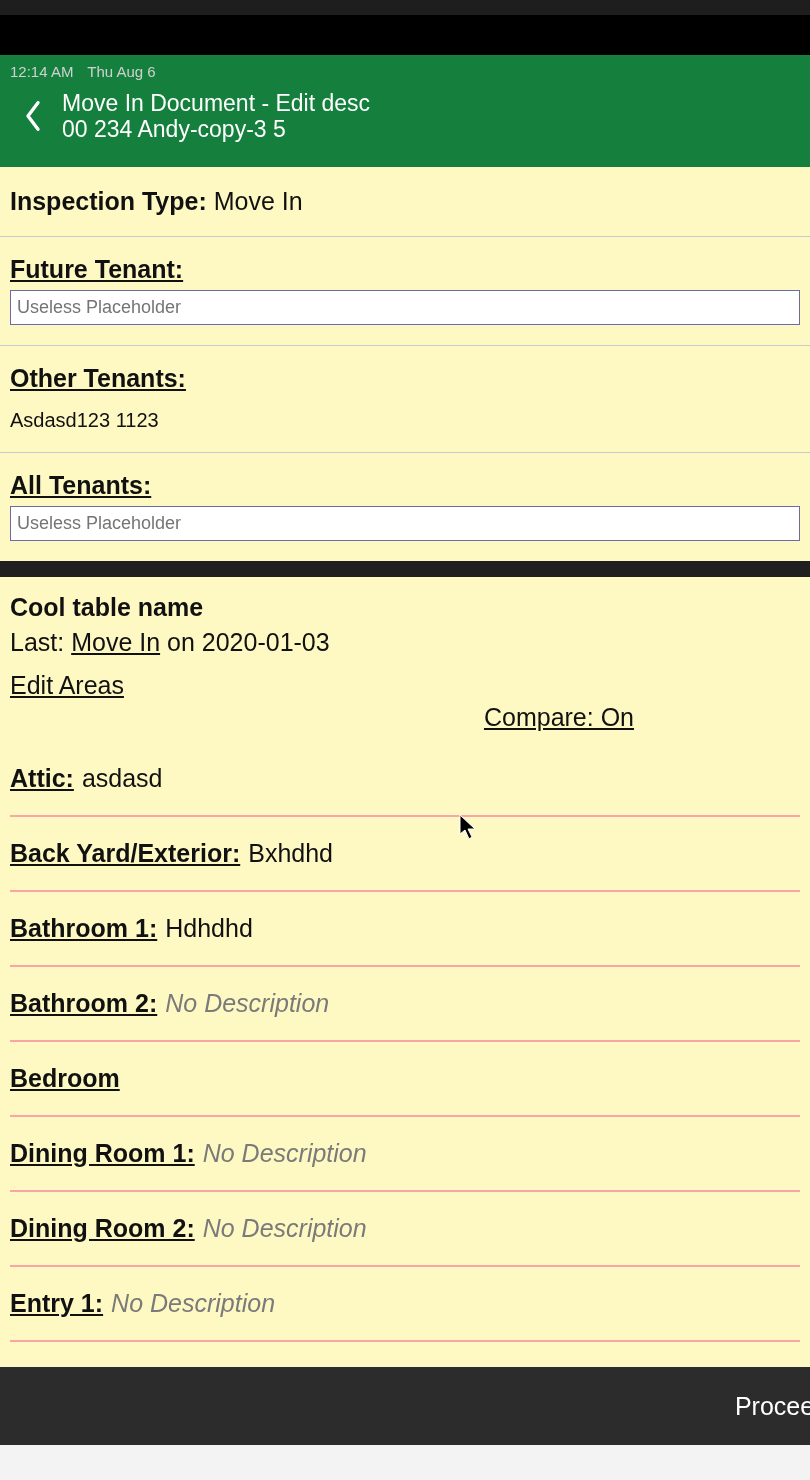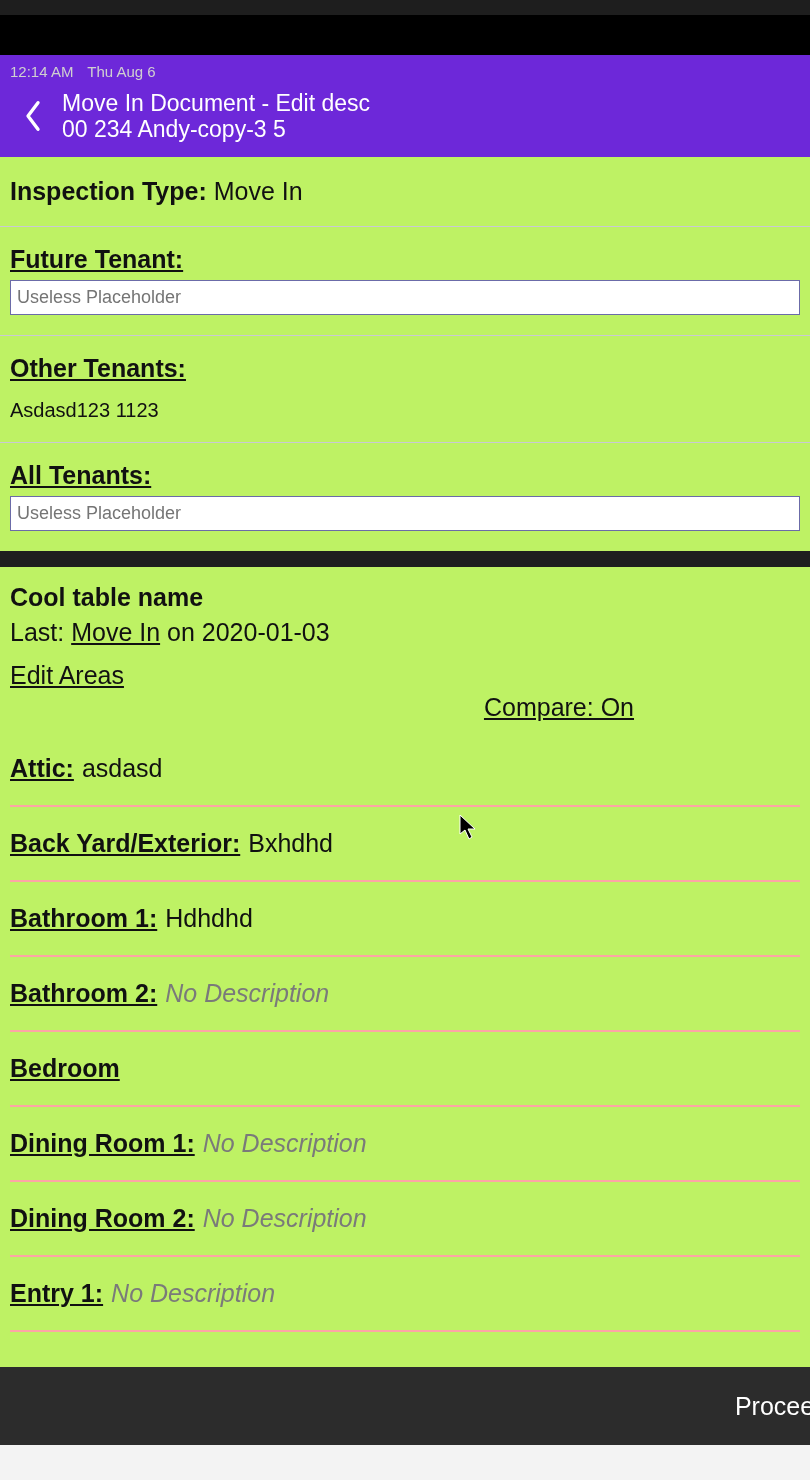--- a/index.html
+++ b/index.html
@@ -23,24 +23,24 @@
 
   
   .chrome-gap {
     background: #000;
     height: 40px;
     width: 100%;
   }
 
   
   .header {
-    background: #6d28d9;
+    background: #15803d;
     color: #fff;
     width: 100%;
-    padding: 8px 10px 14px 10px;
+    padding: 8px 10px 24px 10px;
   }
   .status-line {
     font-size: 15px;
     color: #d0d0d0;
     margin-bottom: 10px;
   }
   .status-line span { margin-right: 10px; }
 
   .header-row {
     display: flex;
@@ -58,21 +58,21 @@
 
   .header-title {
     font-size: 23px;
     line-height: 1.15;
     color: #ffffff;
     font-weight: 400;
   }
 
   
   .content {
-    background: #bef264;
+    background: #fef9c3;
     width: 100%;
     height: calc(1480px - 15px - 40px - 100px - 70px); 
     overflow: hidden;
   }
 
   .insp-row {
     padding: 20px 10px 20px 10px;
     font-size: 25px;
     border-bottom: 1px solid #c9c9d4;
   }

